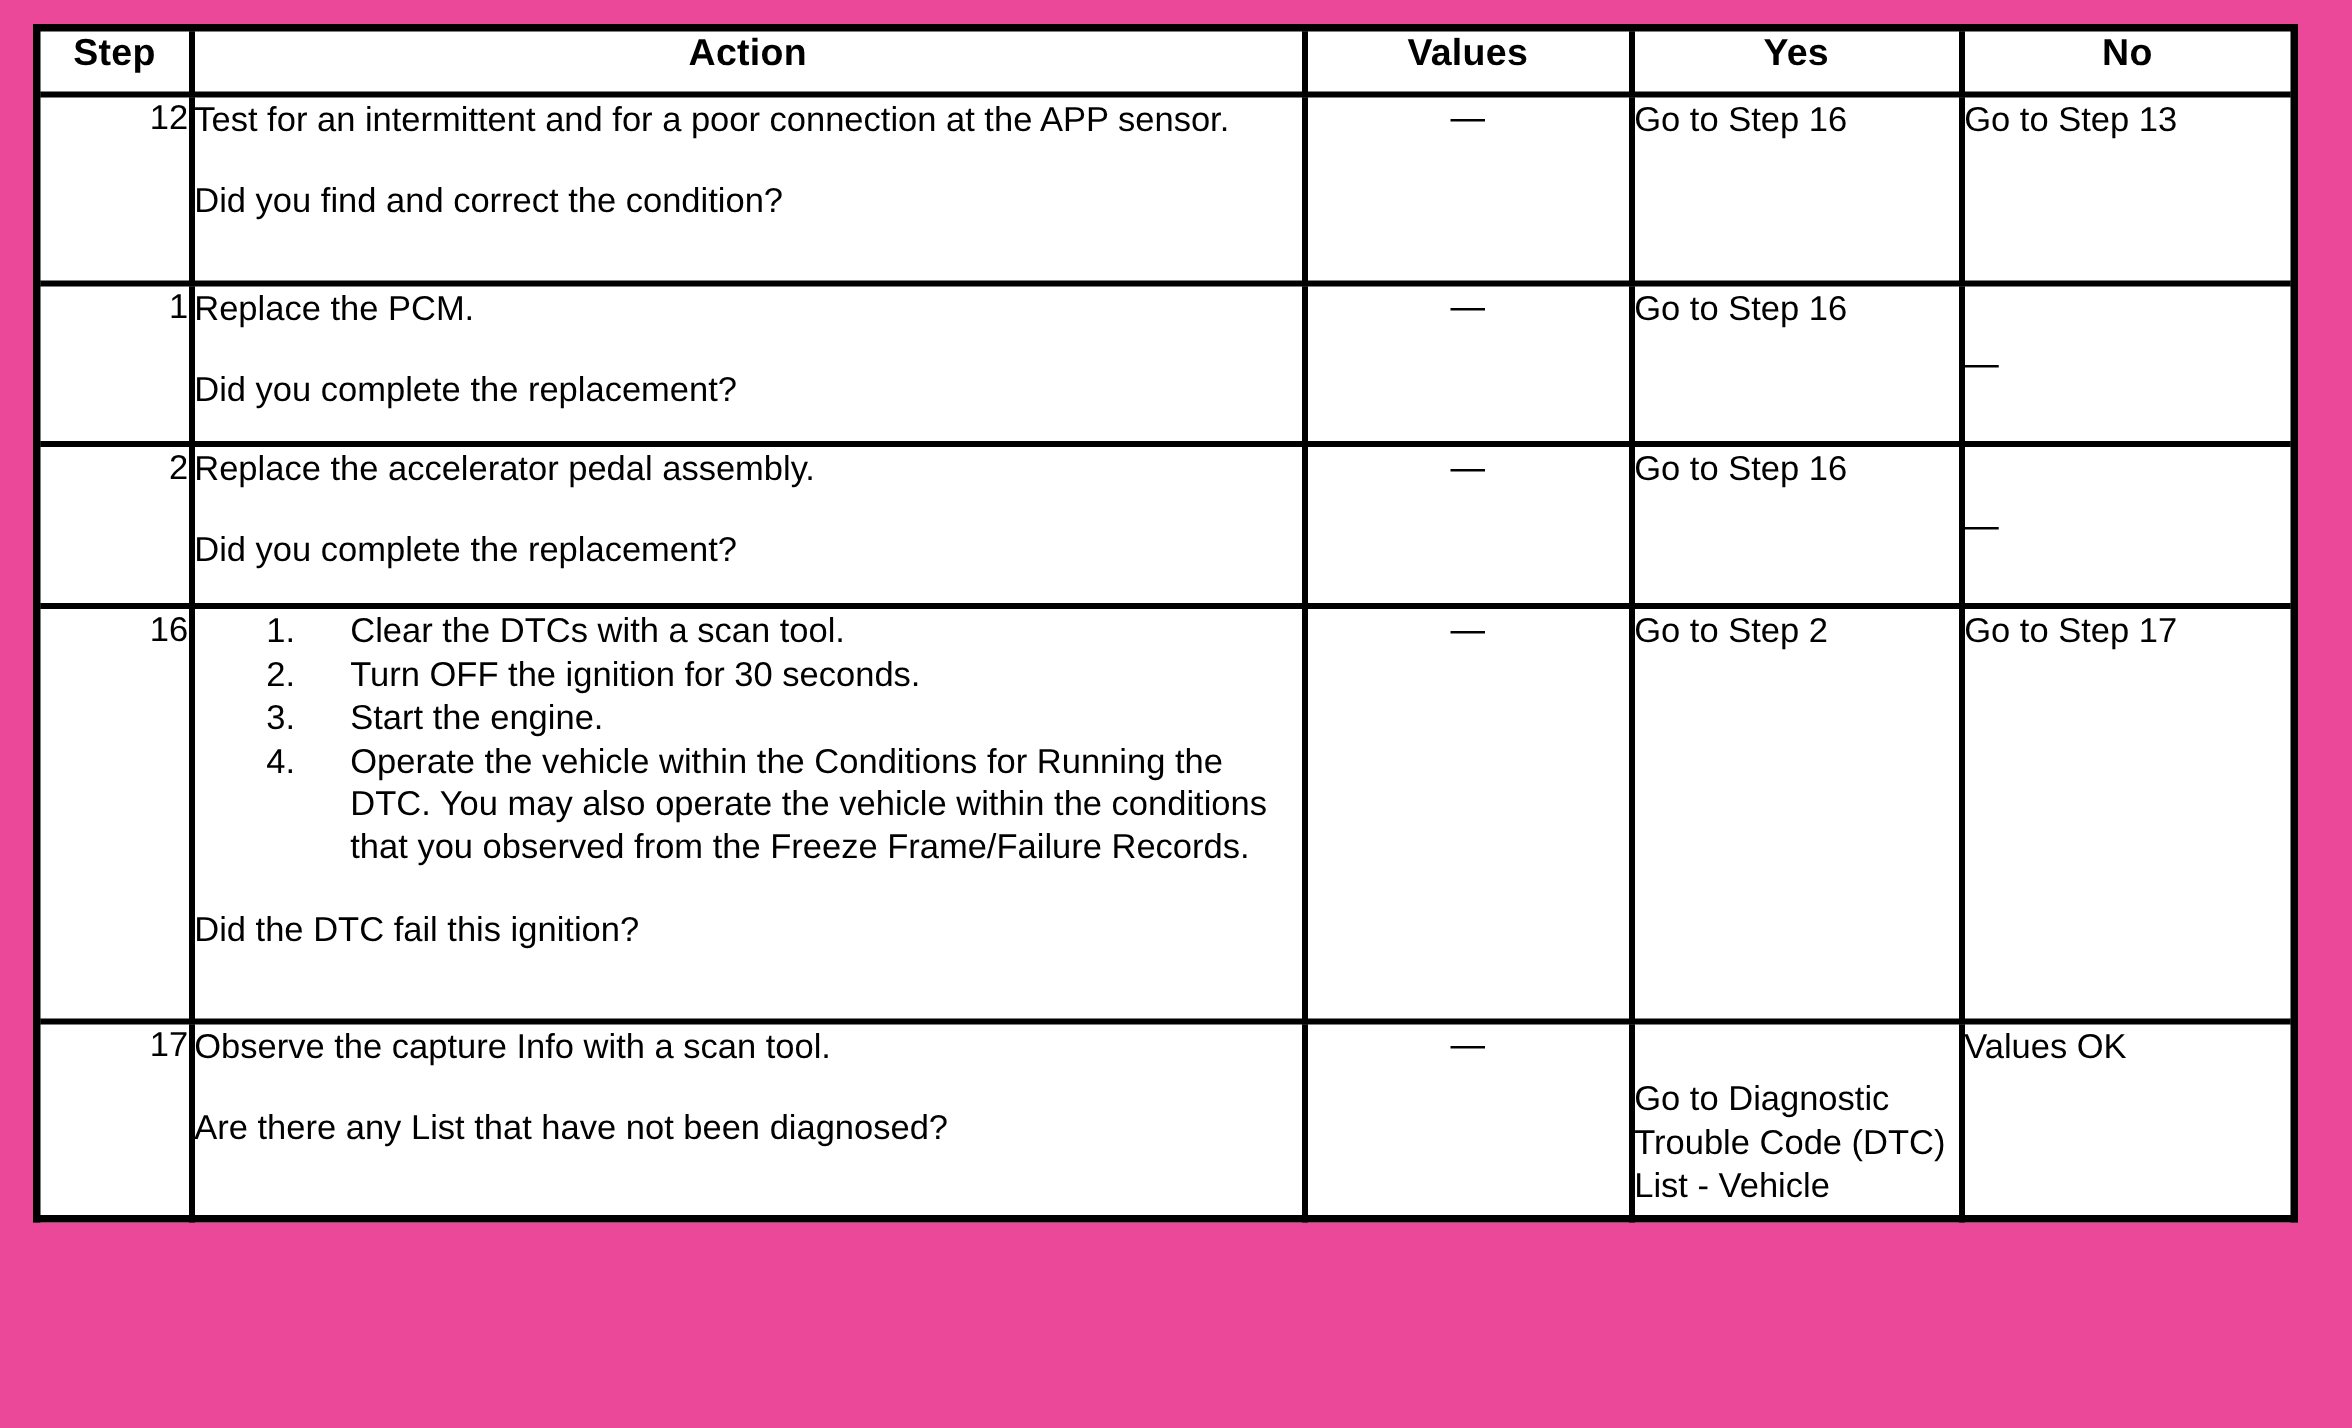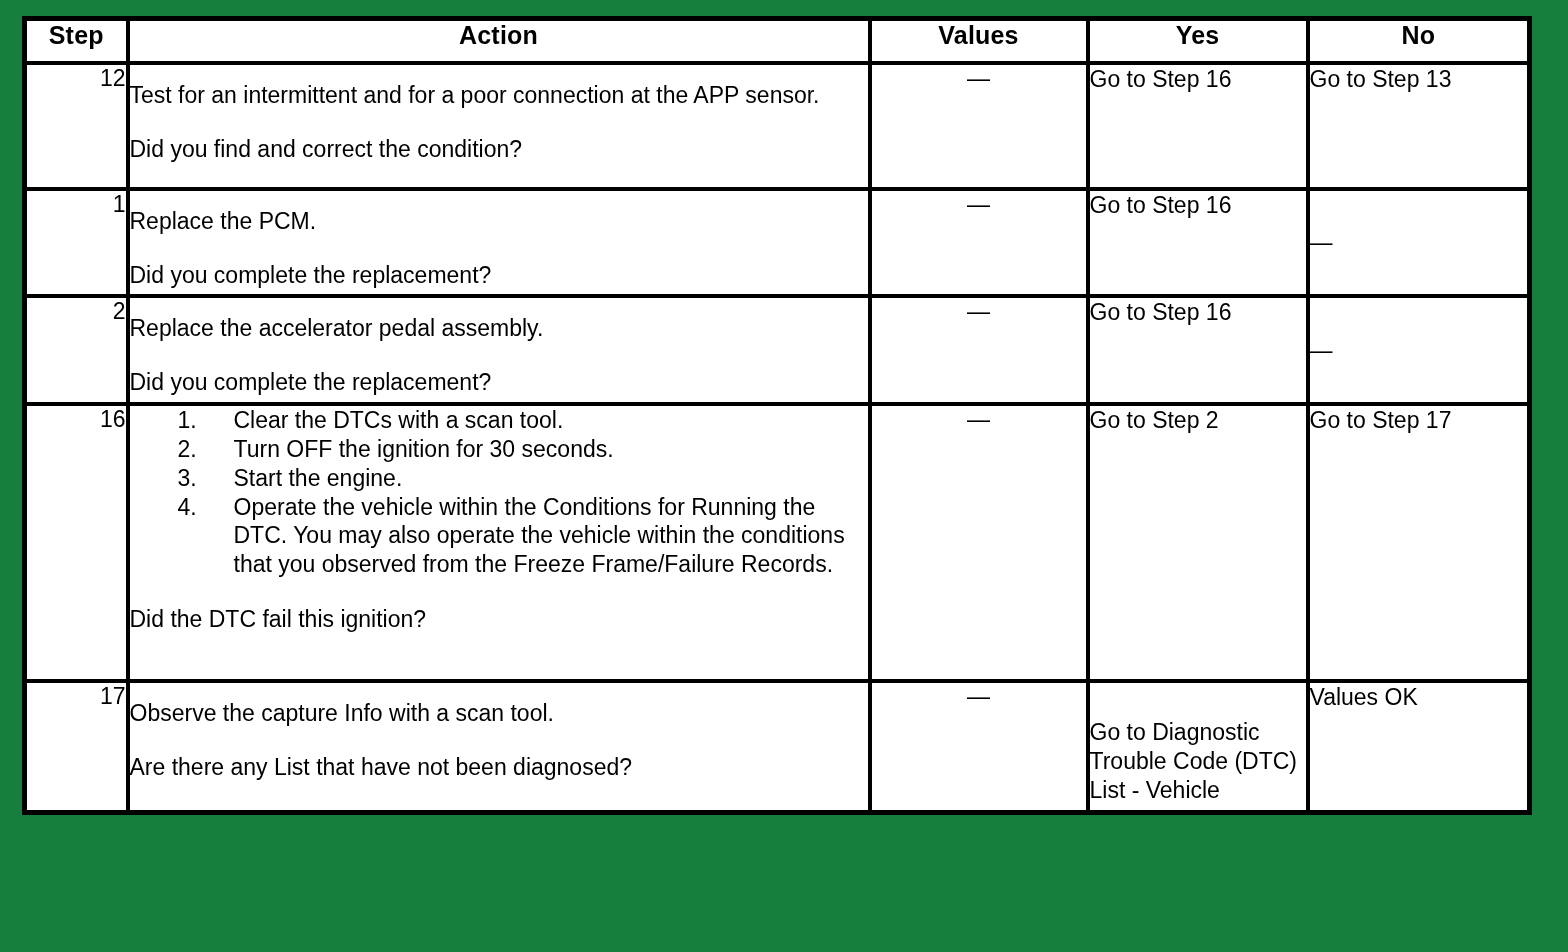--- a/index.html
+++ b/index.html
@@ -12,21 +12,21 @@
     height: 952px;
     font-family: "Liberation Sans", sans-serif;
     color: #000000;
     overflow: hidden;
   }
 
   #page {
     position: relative;
     width: 1568px;
     height: 952px;
-    background: #15803d;
+    background: #ec4899;
   }
 
   table.diag {
     position: absolute;
     left: 22px;
     top: 16px;
     width: 1505px;
     border-collapse: collapse;
     table-layout: fixed;
     background: #ffffff;
@@ -88,21 +88,21 @@
     padding-bottom: 5px;
   }
 
   td.action-cell {
     padding: 5px 6px 6px 7px;
     font-size: 23px;
     line-height: 1.22;
     vertical-align: top;
   }
 
-  .act-lead { display: block; margin-top: 16px; }
+  .act-lead { display: block; }
   .act-spacer { display: block; height: 26px; }
   .act-question { display: block; }
 
   
   ol.numlist {
     margin: 0 0 0 0;
     padding: 0;
     list-style: none;
   }
   ol.numlist > li {

